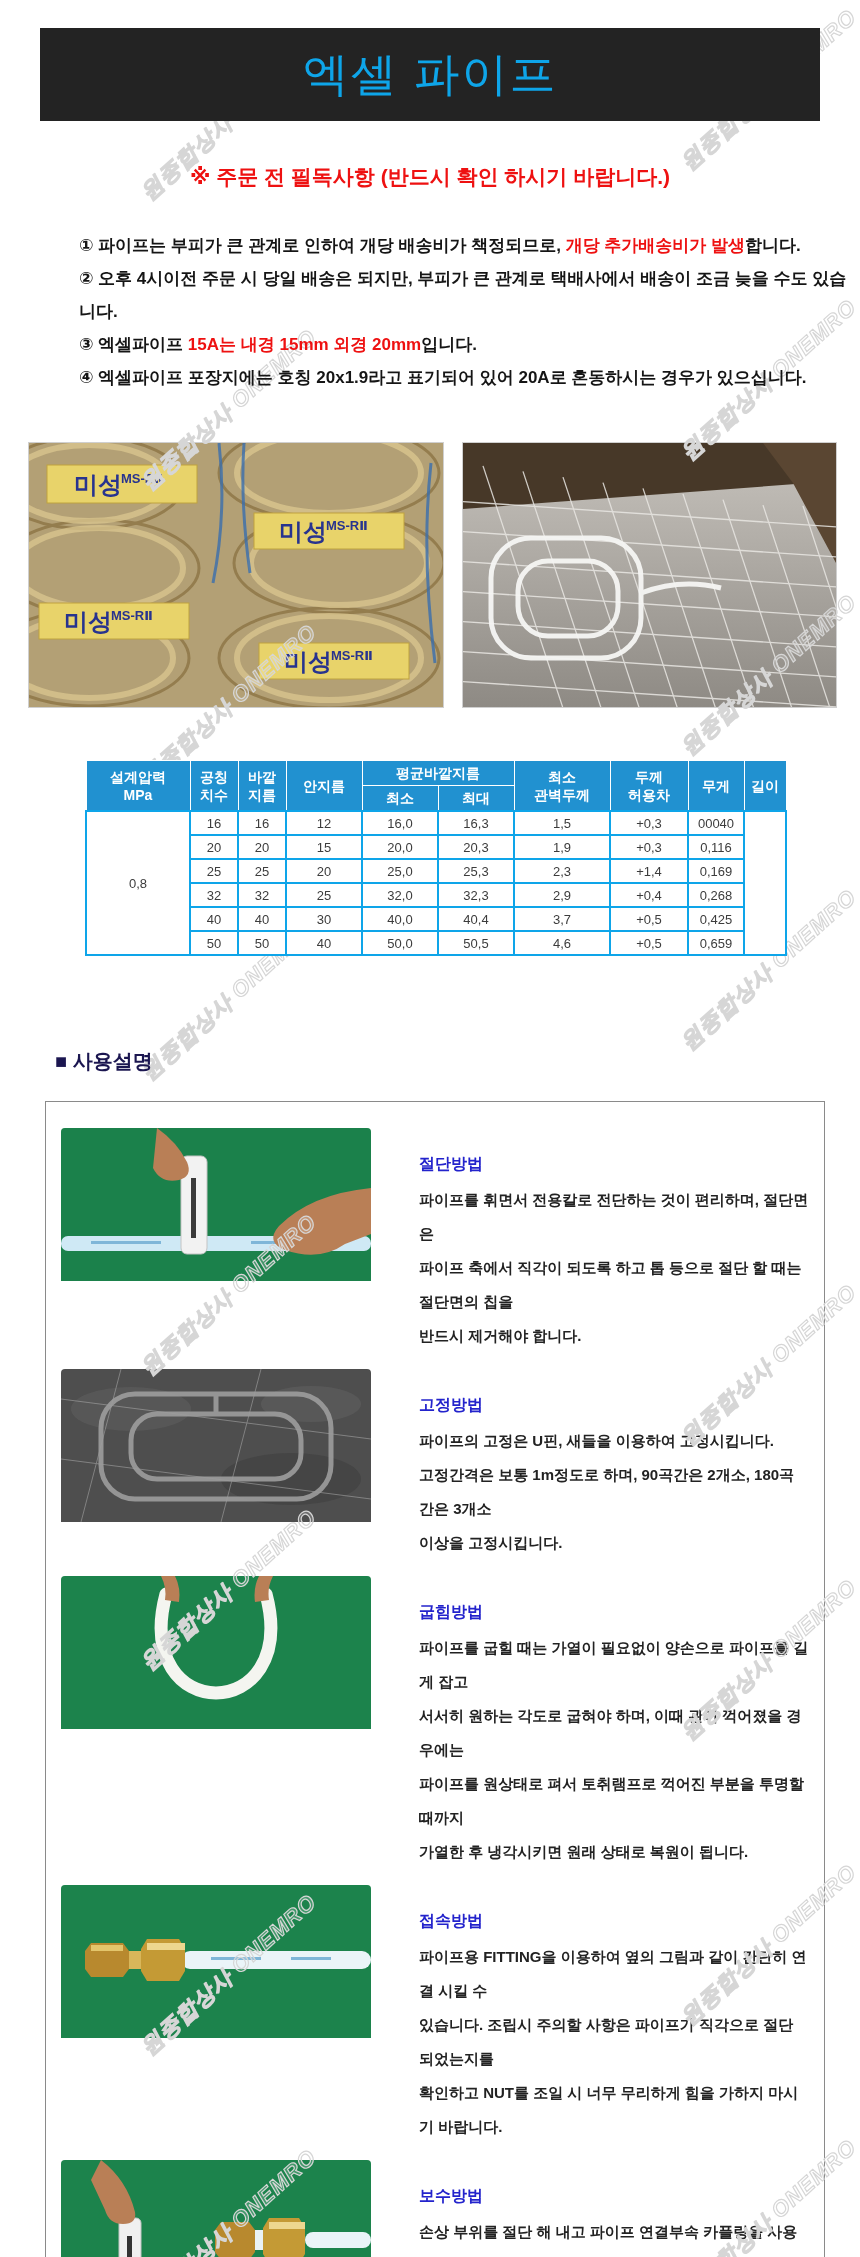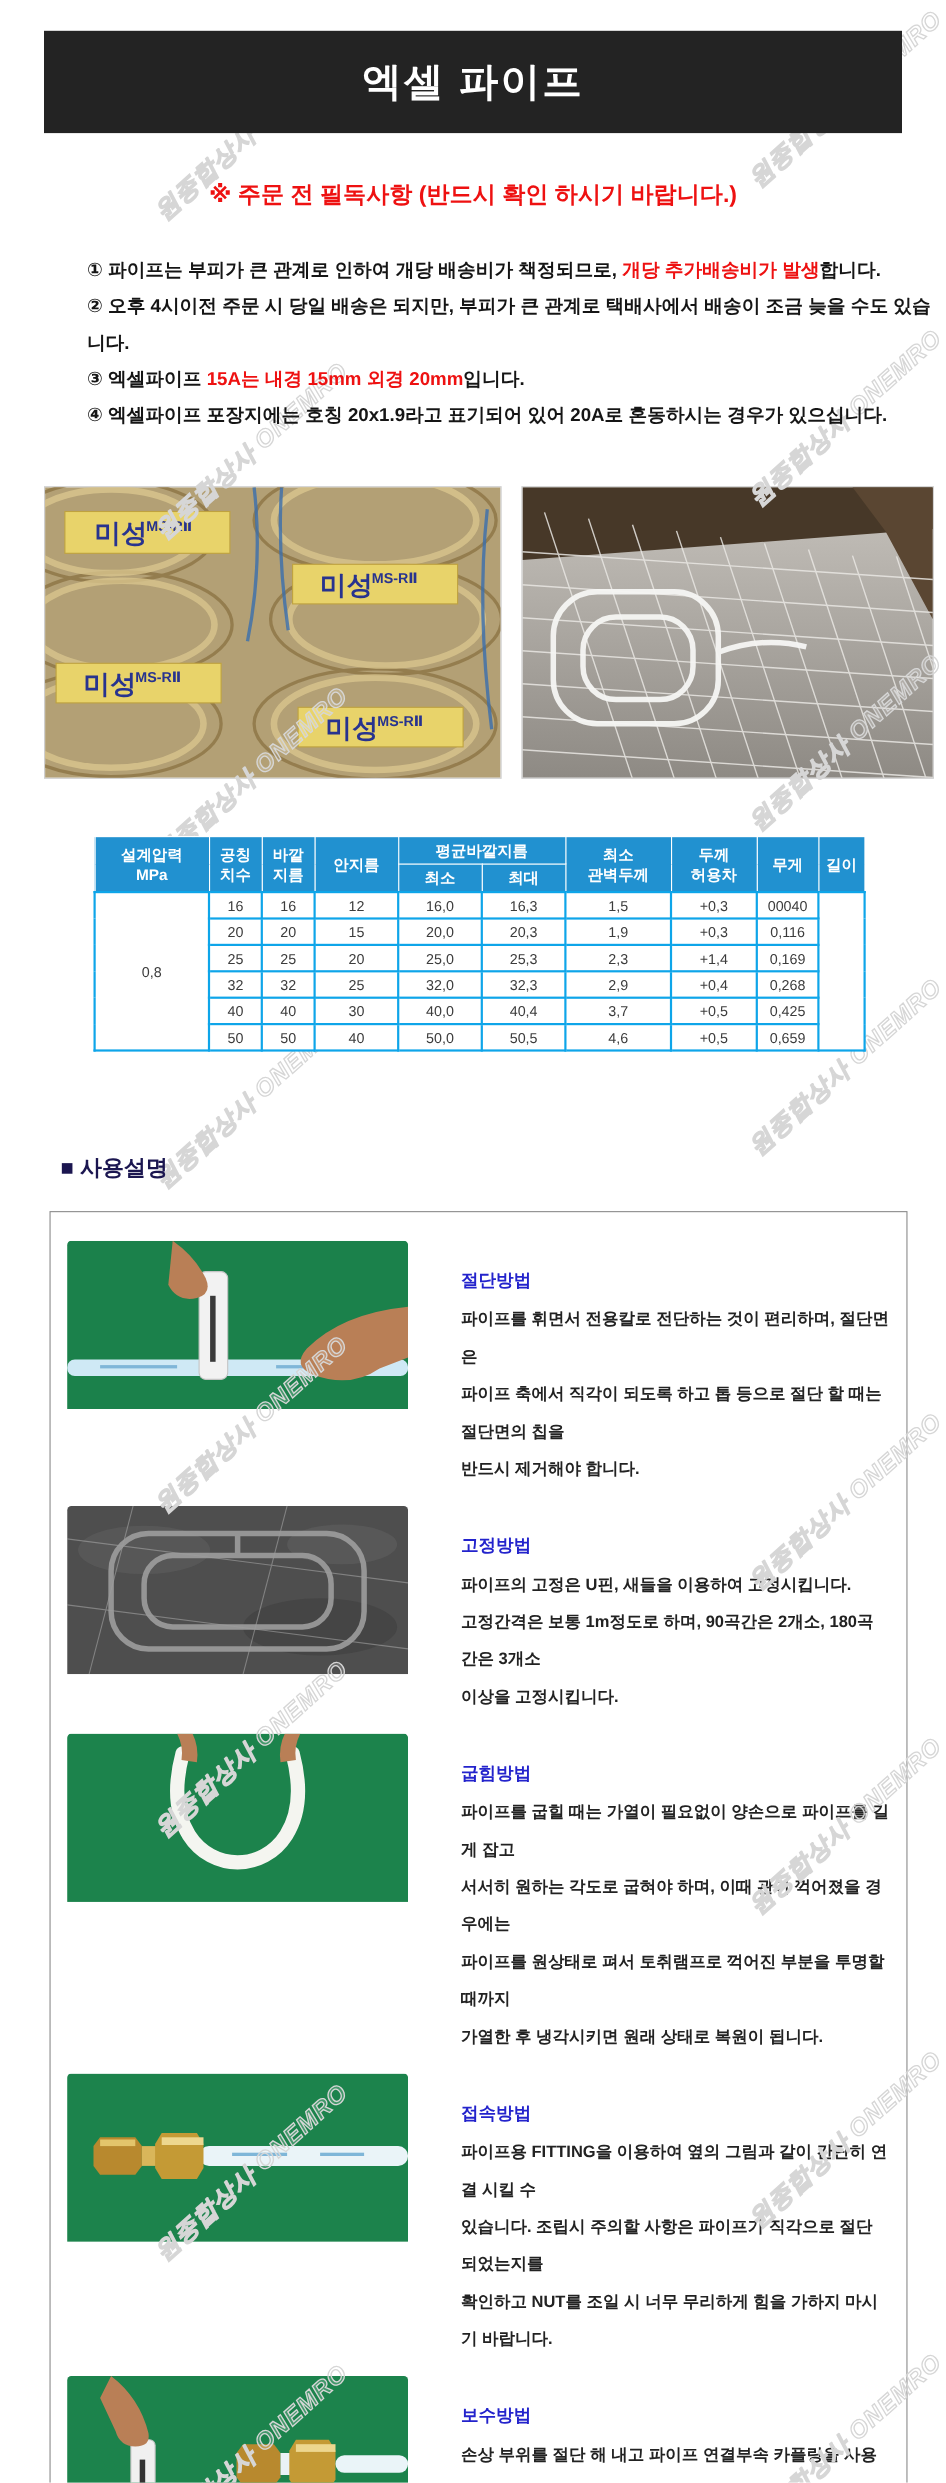--- a/index.html
+++ b/index.html
@@ -7,30 +7,30 @@
   #wrap{position:relative;width:860px;height:2257px;margin:0 auto;background:#fff;overflow:hidden;}
 
   
   .wm{position:absolute;font-style:italic;font-weight:bold;font-size:22px;letter-spacing:1px;
       color:rgba(255,255,255,0.18);-webkit-text-stroke:1.2px #d6d6d6;
       transform:rotate(-42deg);white-space:nowrap;pointer-events:none;z-index:5;}
 
   
   .title-bar{position:relative;z-index:6;margin:28px 40px 0 40px;height:93px;background:#232323;
              display:flex;align-items:center;justify-content:center;}
-  .title-bar h1{margin:0;color:#ffffff;font-size:36px;font-weight:bold;letter-spacing:2px;}
+  .title-bar h1{margin:0;color:#0ea5e9;font-size:46px;font-weight:normal;letter-spacing:2px;}
 
   .notice{margin-top:42px;text-align:center;color:#ee1111;font-size:21px;font-weight:bold;position:relative;z-index:6;}
 
   .precautions{margin:38px 0 0 79px;font-size:17px;font-weight:600;color:#151515;position:relative;z-index:6;}
   .precautions .line{line-height:33px;}
   .precautions .red{color:#ee1111;}
 
   
-  .photo-row{display:flex;gap:18px;margin:48px 0 0 28px;position:relative;z-index:4;justify-content:center;}
+  .photo-row{display:flex;gap:18px;margin:48px 0 0 28px;position:relative;z-index:4;}
   .photo{border:1px solid #cfcfcf;background:#eee;}
   .photo svg{display:block;}
 
   
   .spec-table{margin:52px 0 0 85px;border-collapse:collapse;position:relative;z-index:6;}
   .spec-table th{background:#2191d0;color:#fff;font-size:14px;font-weight:bold;
                  border:1px solid #ffffff;white-space:pre-line;padding:3px 2px;line-height:18px;}
   .spec-table td{border:2px solid #0ea5e9;color:#3c3c3c;font-size:13px;text-align:center;
                  height:20px;padding:1px 2px;background:#fff;}
   .spec-table{border:1px solid #bdbdbd;}

